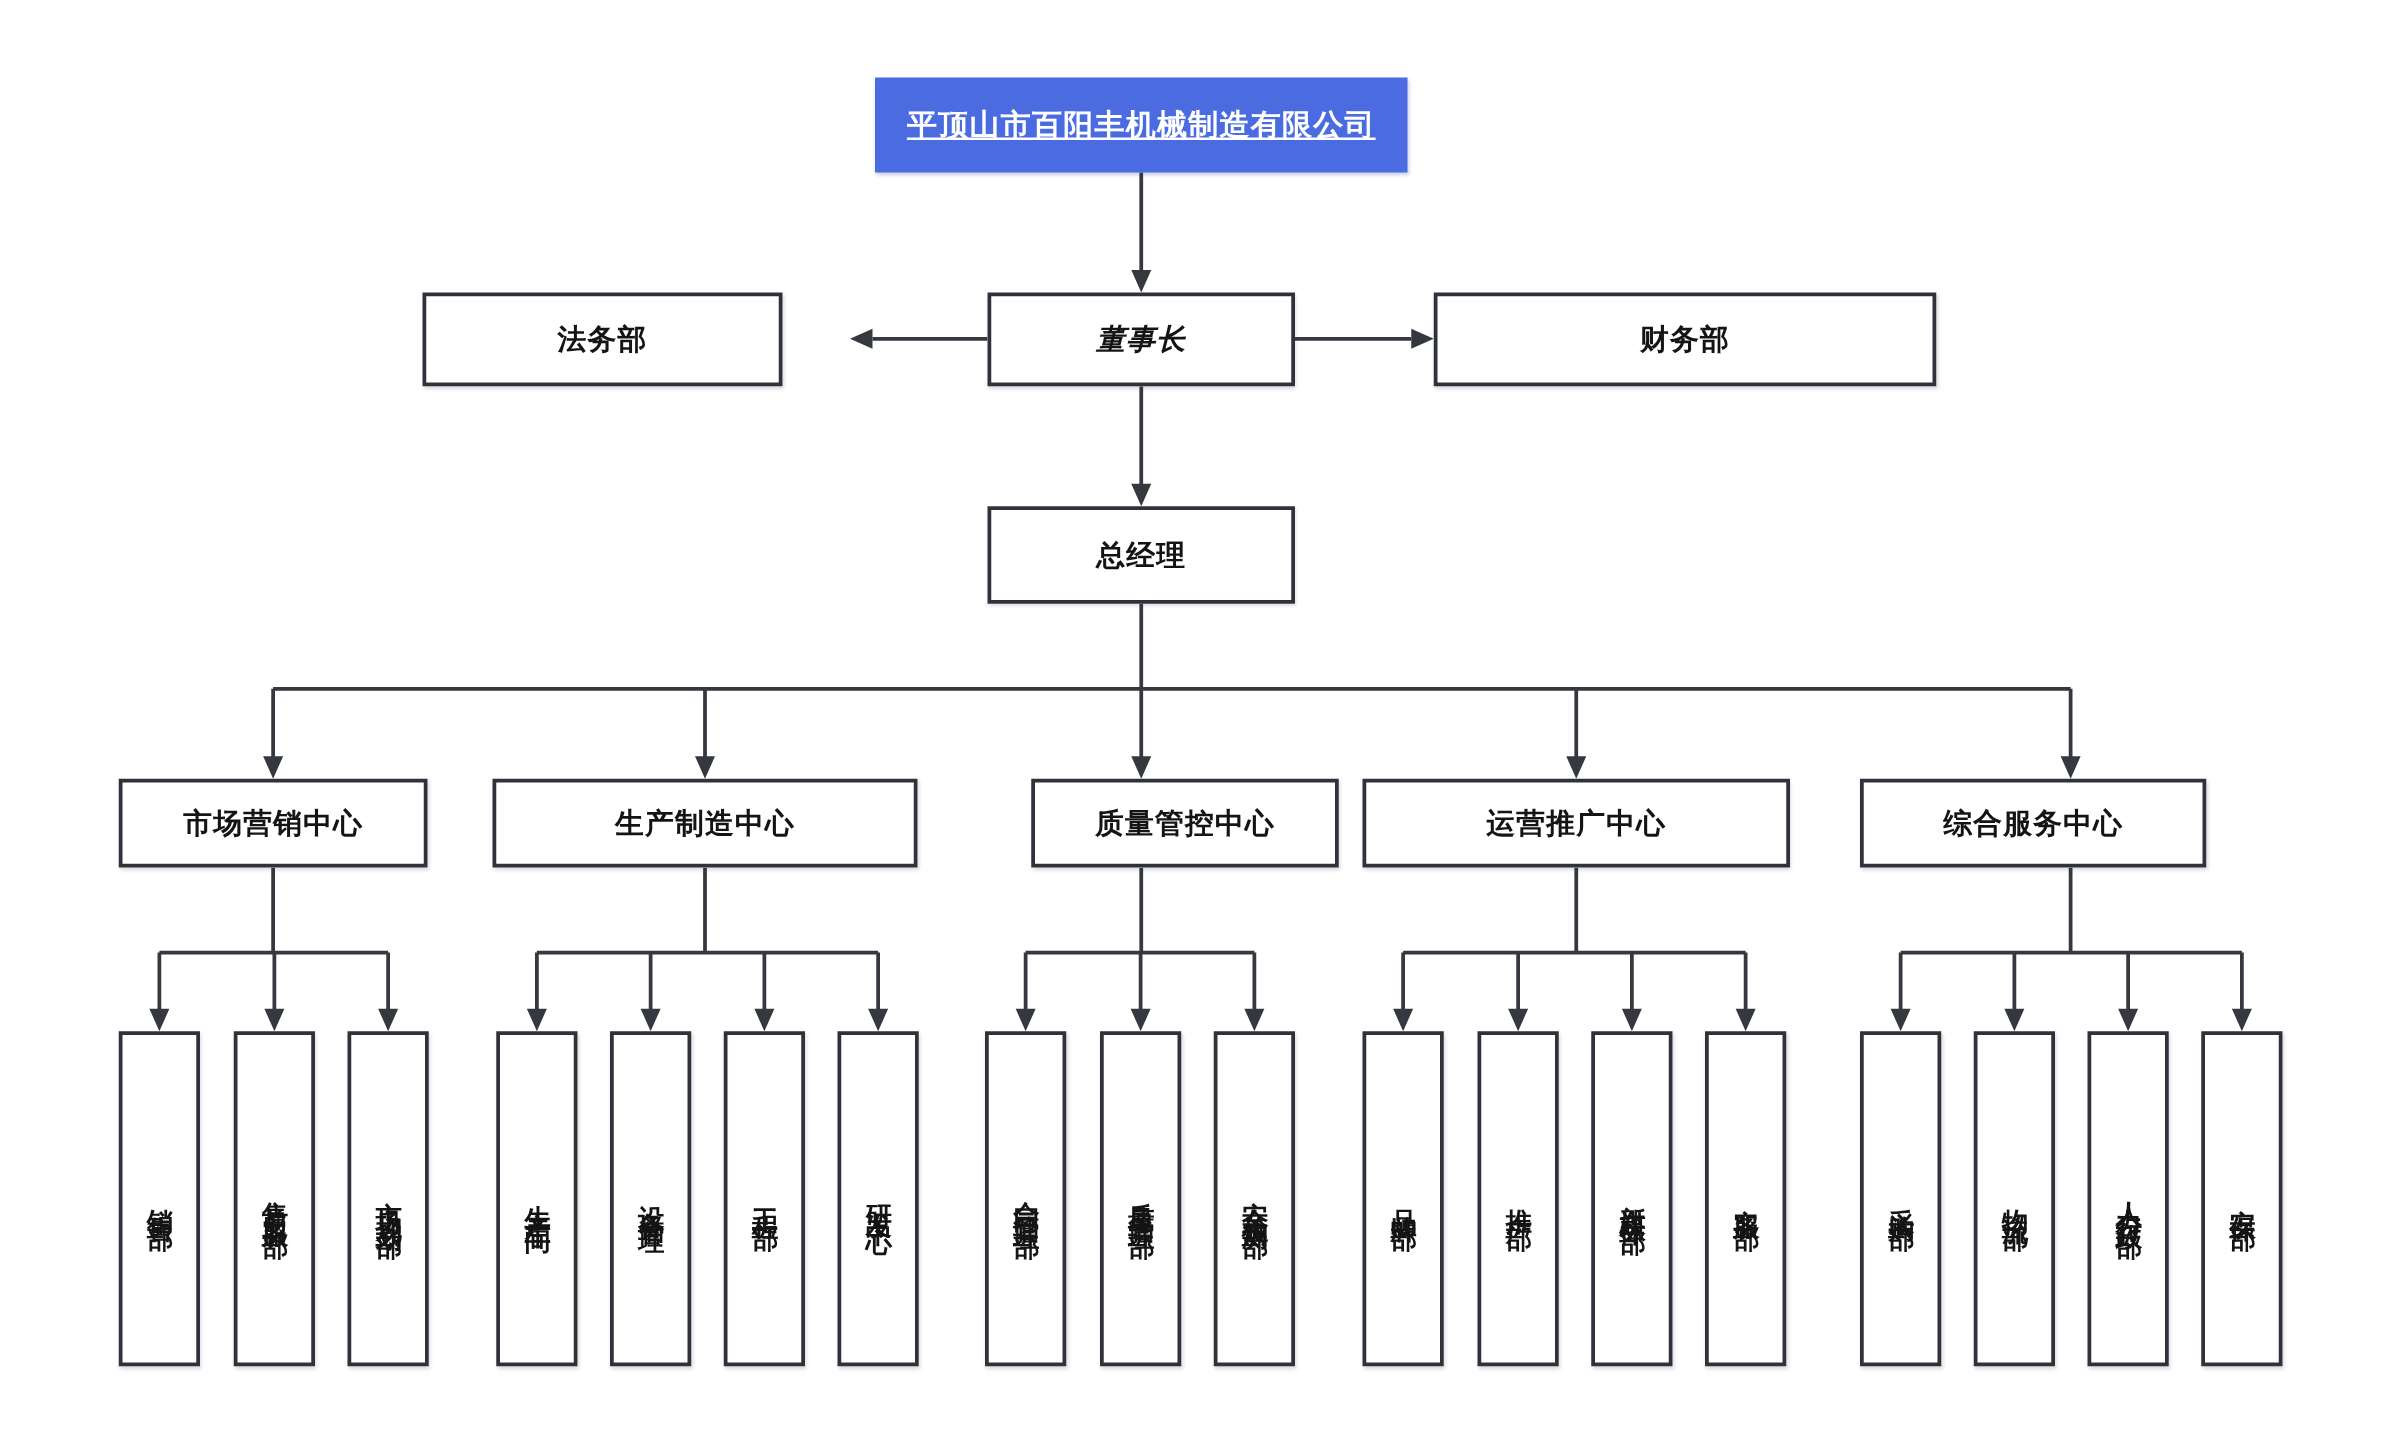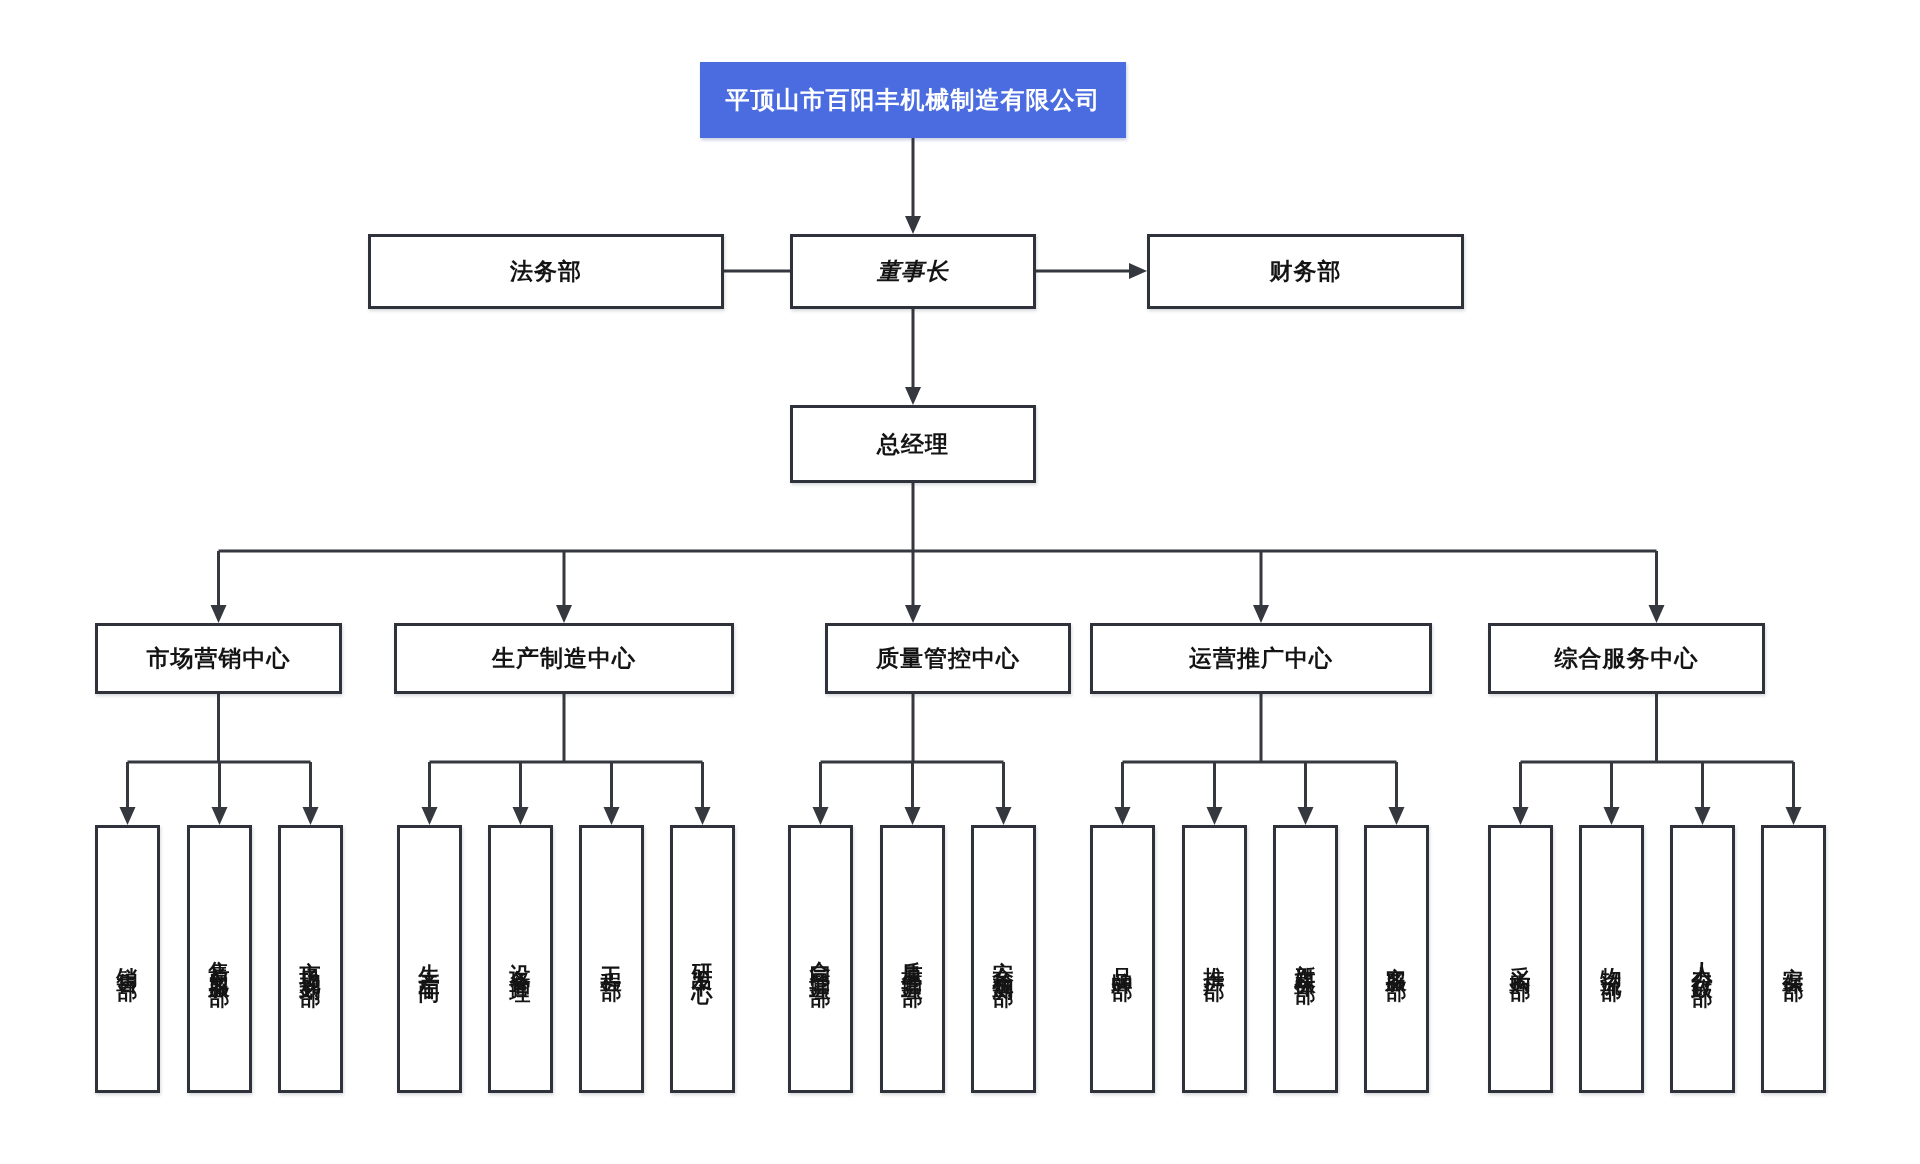--- a/index.html
+++ b/index.html
@@ -16,21 +16,21 @@
   .connectors .arrow{fill:var(--line);stroke:none;}
   .node{
     position:absolute;box-sizing:border-box;background:var(--node-bg);
     border:3px solid var(--node-border);color:var(--node-text);
     display:flex;align-items:center;justify-content:center;
     font-weight:700;font-size:23px;letter-spacing:1px;
     box-shadow:1px 2px 3px rgba(40,45,60,.18);
   }
   .root-node{
     background:var(--root-bg);border:none;color:var(--root-text);
-    font-size:24px;box-shadow:1px 2px 3px rgba(40,60,140,.25);
+    font-size:24px;box-shadow:1px 2px 3px rgba(40,60,140,.25);text-decoration:underline;
   }
   .leaf span{
     writing-mode:vertical-rl;text-orientation:upright;
     letter-spacing:6px;font-size:21px;line-height:1;
   }
 </style>
 </head>
 <body>
 
 <div class="canvas">
@@ -64,23 +64,23 @@
       M1253 605 h16 l-8 18 z M1648.5 605 h16 l-8 18 z
       M119.5 807 h16 l-8 18 z M211.5 807 h16 l-8 18 z M302.5 807 h16 l-8 18 z
       M421.5 807 h16 l-8 18 z M512.5 807 h16 l-8 18 z M603.5 807 h16 l-8 18 z M694.5 807 h16 l-8 18 z
       M812.5 807 h16 l-8 18 z M904.5 807 h16 l-8 18 z M995.5 807 h16 l-8 18 z
       M1114.5 807 h16 l-8 18 z M1206.5 807 h16 l-8 18 z M1297.5 807 h16 l-8 18 z M1388.5 807 h16 l-8 18 z
       M1512.5 807 h16 l-8 18 z M1603.5 807 h16 l-8 18 z M1694.5 807 h16 l-8 18 z M1785.5 807 h16 l-8 18 z"></path>
   </svg>
 
   <div class="node root-node" style="left:700px;top:62px;width:426px;height:76px;">平顶山市百阳丰机械制造有限公司</div>
 
-  <div class="node" style="left:338px;top:234px;width:356px;height:75px;margin-left:30px;">法务部</div>
+  <div class="node" style="left:338px;top:234px;width:288px;height:75px;">法务部</div>
   <div class="node" style="left:790px;top:234px;width:246px;height:75px;font-style:italic;">董事长</div>
-  <div class="node" style="left:1147px;top:234px;width:317px;height:75px;">财务部</div>
+  <div class="node" style="left:1147px;top:234px;width:402px;height:75px;">财务部</div>
 
   <div class="node" style="left:790px;top:405px;width:246px;height:78px;">总经理</div>
 
   <div class="node" style="left:394px;top:623px;width:340px;height:71px;">生产制造中心</div>
   <div class="node" style="left:95px;top:623px;width:247px;height:71px;">市场营销中心</div>
   <div class="node" style="left:790px;top:623px;width:246px;height:71px;margin-left:35px;">质量管控中心</div>
   <div class="node" style="left:1090px;top:623px;width:342px;height:71px;">运营推广中心</div>
   <div class="node" style="left:1488px;top:623px;width:277px;height:71px;">综合服务中心</div>
 
   <div class="node leaf" style="left:95px;top:825px;width:65px;height:268px;">

